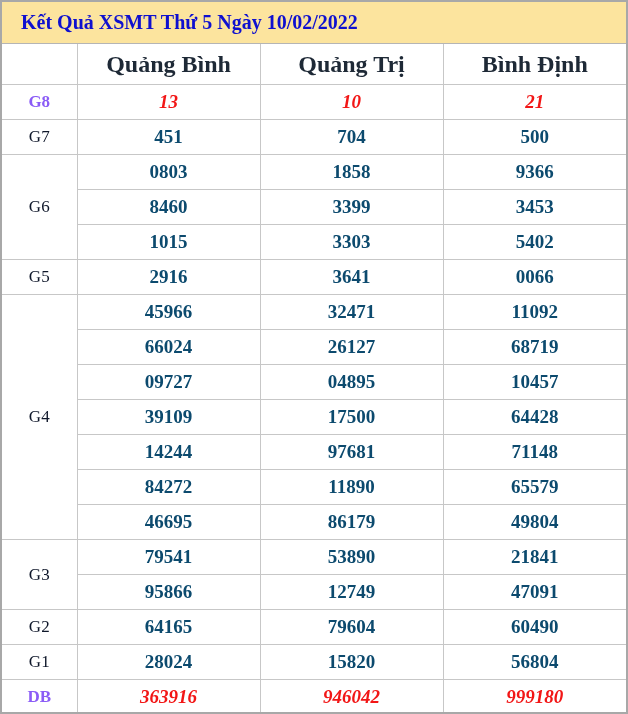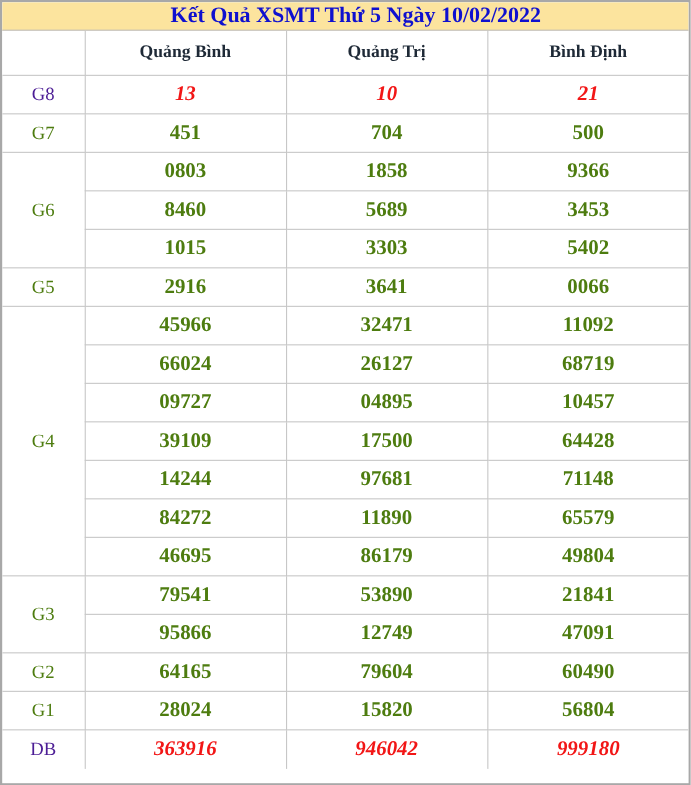--- a/index.html
+++ b/index.html
@@ -10,27 +10,27 @@
   }
   .board {
     width: 628px;
     height: 714px;
     box-sizing: border-box;
     border: 2px solid #a8a8a8;
     background: #ffffff;
     overflow: hidden;
   }
   .title-band {
-    height: 26px;
+    height: 42px;
     box-sizing: border-box;
     background: #fce49e;
     border-bottom: 1px solid #b5b5b5;
     display: flex;
     align-items: center;
-    justify-content: center;
+    justify-content: flex-start;
     padding-left: 19px;
   }
   .title-band .title-text {
     color: #0f10cf;
     font-size: 20px;
     font-weight: bold;
   }
   table.results {
     width: 100%;
     height: 668px;
@@ -46,37 +46,37 @@
   
   table.results tr > *:first-child { border-left: none; }
   table.results tr > *:last-child  { border-right: none; }
   table.results thead th { border-top: none; }
   table.results tbody tr:last-child td { border-bottom: none; }
 
   col.label-col { width: 75px; }
 
   th.province {
     height: 40px;
-    font-size: 16px;
+    font-size: 24px;
     font-weight: bold;
     color: #1e2936;
     background: #ffffff;
   }
   td.prize-label {
     font-size: 17px;
     font-weight: normal;
-    color: #4d7c0f;
+    color: #0f172a;
   }
   td.value {
     font-size: 19px;
     font-weight: bold;
-    color: #4d7c0f;
+    color: #0c4a6e;
   }
   tr.data-row { height: 35px; }
-  .hl td.prize-label { color: #4c1d95; }
+  .hl td.prize-label { color: #8b5cf6; font-weight: bold; }
   .hl td.value { color: #f21616; font-style: italic; }
 </style>
 </head>
 <body>
 
 <div class="board">
   <div class="title-band">
     <span class="title-text">Kết Quả XSMT Thứ 5 Ngày 10/02/2022</span>
   </div>
   <table class="results">
@@ -108,21 +108,21 @@
           <td class="value">500</td>
         </tr>
         <tr class="data-row">
           <td class="prize-label" rowspan="3">G6</td>
           <td class="value">0803</td>
           <td class="value">1858</td>
           <td class="value">9366</td>
         </tr>
         <tr class="data-row">
           <td class="value">8460</td>
-          <td class="value">5689</td>
+          <td class="value">3399</td>
           <td class="value">3453</td>
         </tr>
         <tr class="data-row">
           <td class="value">1015</td>
           <td class="value">3303</td>
           <td class="value">5402</td>
         </tr>
         <tr class="data-row">
           <td class="prize-label" rowspan="1">G5</td>
           <td class="value">2916</td>

